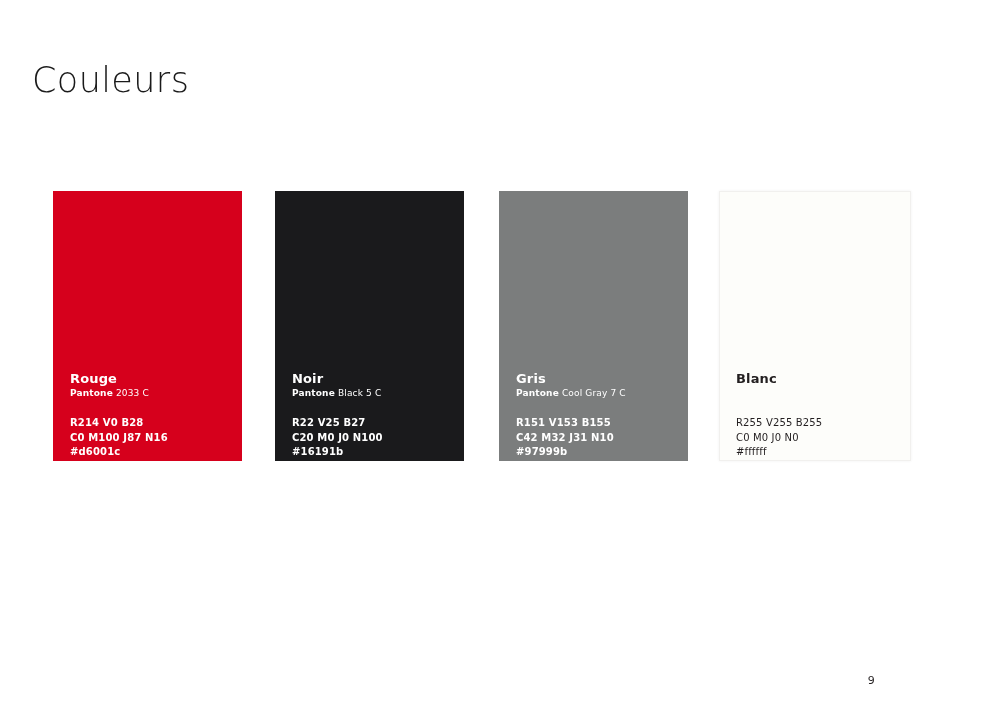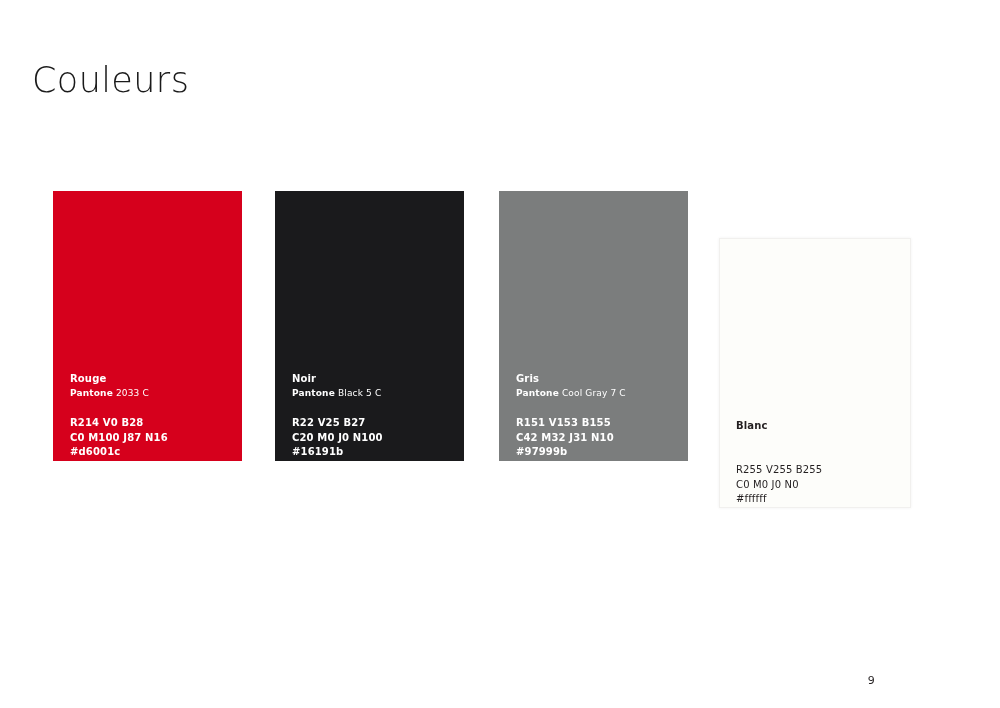--- a/index.html
+++ b/index.html
@@ -55,37 +55,36 @@
 
   .swatch-1 { left: 0px;   background: #d6001c; }
   .swatch-2 { left: 222px; background: #1a1a1c; }
   .swatch-3 { left: 446px; background: #7b7d7d; }
   .swatch-4 {
     left: 666px;
     width: 192px;
     background: #fdfdfa;
     border: 1px solid #f1f0ee;
     box-shadow: 0 0 3px rgba(0,0,0,0.055);
-    margin-top: 47px;
   }
 
   .swatch-text {
     position: absolute;
     left: 17px;
     right: 10px;
     top: 181px;
   }
   .swatch-4 .swatch-text { left: 16px; top: 180px; }
 
   .name-block {
     margin: 0 0 16px 0;
   }
   .name-line {
     font-family: "DejaVu Sans", sans-serif;
-    font-size: 10px;
+    font-size: 13px;
     font-weight: bold;
     line-height: 14px;
     letter-spacing: 0.15px;
     white-space: nowrap;
   }
   .pantone-line {
     font-family: "DejaVu Sans", sans-serif;
     font-size: 9px;
     line-height: 14px;
     letter-spacing: 0.15px;

